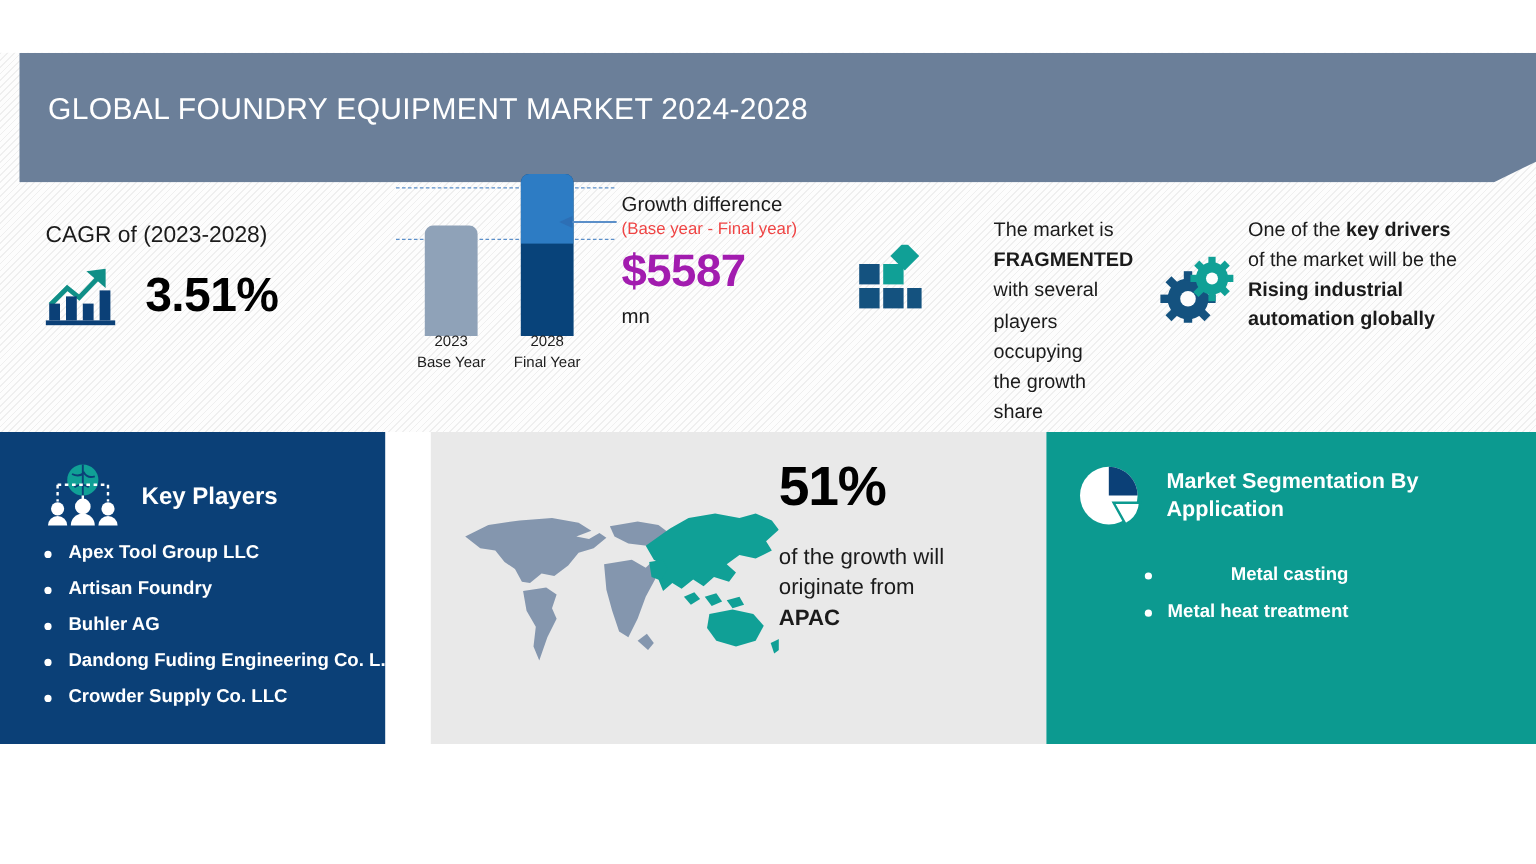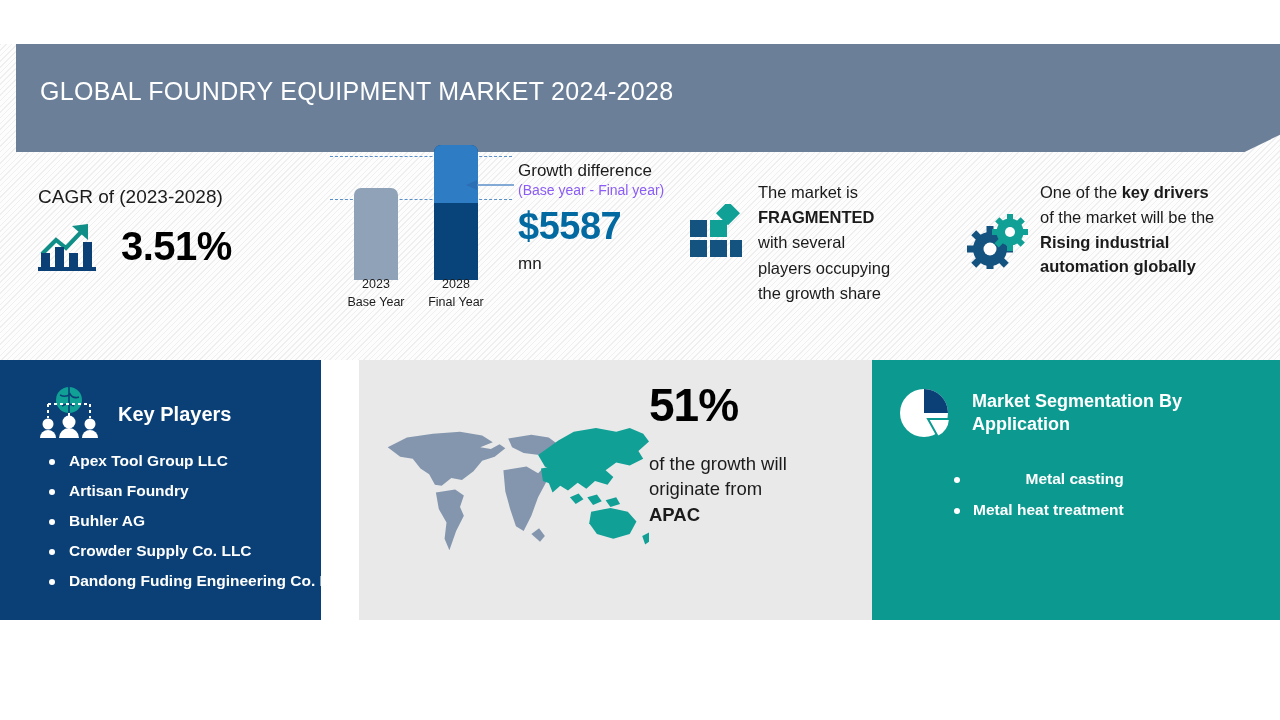--- a/index.html
+++ b/index.html
@@ -47,47 +47,47 @@
   .bar-2023{left:24px;bottom:45px;height:92px;background:#8fa2b8;}
   .bar-2028{left:104px;bottom:45px;height:135px;background:#08437a;overflow:hidden;}
   .bar-2028 .top{position:absolute;left:0;top:0;width:100%;height:58px;background:#2d7cc4;}
   .bar-cap{position:absolute;bottom:14px;text-align:center;width:70px;font-size:12.5px;color:#1b1b1b;line-height:1.45;}
   .cap-2023{left:11px;}
   .cap-2028{left:91px;}
 
   
   .growth{position:absolute;left:518px;top:160px;width:200px;}
   .growth-t1{font-size:17px;color:#1b1b1b;line-height:1.25;}
-  .growth-t2{font-size:14px;color:#8b5cf6;margin-top:1px;}
-  .growth-val{font-size:38px;font-weight:700;color:#0369a1;margin-top:9px;letter-spacing:-0.5px;line-height:1;}
+  .growth-t2{font-size:14px;color:#ef4444;margin-top:1px;}
+  .growth-val{font-size:38px;font-weight:700;color:#a21caf;margin-top:9px;letter-spacing:-0.5px;line-height:1;}
   .growth-unit{font-size:17px;color:#1b1b1b;margin-top:9px;}
   .arrow{position:absolute;left:466px;top:178px;width:48px;height:14px;}
 
   
-  .frag{position:absolute;left:688px;top:180px;width:230px;display:flex;}
+  .frag{position:absolute;left:714px;top:180px;width:230px;display:flex;gap:44px;}
   .frag-icon{width:54px;height:56px;flex:0 0 auto;margin-top:24px;}
   .frag-text{font-size:16.5px;color:#1b1b1b;line-height:1.53;margin-left:16px;}
   .frag-text b{font-weight:700;}
 
   
   .drv{position:absolute;left:966px;top:180px;width:300px;display:flex;}
   .drv-icon{width:62px;height:56px;flex:0 0 auto;margin-top:33px;}
   .drv-text{font-size:16.5px;color:#1b1b1b;line-height:1.5;margin-left:12px;}
   .drv-text b{font-weight:700;}
 
   
   .panel{position:absolute;top:360px;height:260px;}
   .panel-players{left:0;width:321px;background:#0b4077;}
   .panel-map{left:359px;width:513px;background:#e9e9e9;}
   .panel-seg{left:872px;width:408px;background:#0c9a90;}
 
   .kp-head{position:absolute;left:36px;top:26px;display:flex;align-items:center;}
   .kp-icon{width:66px;height:56px;flex:0 0 auto;}
   .kp-title{font-size:20px;font-weight:700;color:#fff;margin-left:16px;}
-  .kp-list{position:absolute;left:42px;top:92px;width:330px;margin:0;padding:0;list-style:none;}
+  .kp-list{position:absolute;left:30px;top:92px;width:330px;margin:0;padding:0;list-style:none;}
   .kp-list li{position:relative;padding-left:27px;margin-bottom:12px;font-size:15.5px;font-weight:700;color:#fff;white-space:nowrap;overflow:hidden;}
   .kp-list li:before{content:"";position:absolute;left:7px;top:7px;width:6px;height:6px;border-radius:50%;background:#fff;}
 
   .map-wrap{position:absolute;left:20px;top:52px;width:270px;height:160px;}
   .apac{position:absolute;left:290px;top:22px;width:200px;}
   .apac-pct{font-size:46px;font-weight:700;color:#000;letter-spacing:-1px;line-height:1;}
   .apac-txt{font-size:18.5px;color:#1b1b1b;line-height:1.37;margin-top:23px;}
   .apac-txt b{font-weight:700;}
 
   .seg-head{position:absolute;left:26px;top:25px;display:flex;align-items:flex-start;}
@@ -241,22 +241,22 @@
           <circle cx="54" cy="38" r="5.5" fill="#fff"></circle>
             <path d="M46 52 a8 8 0 0 1 16 0 z" fill="#fff"></path>
         </svg>
       </span>
       <span class="kp-title">Key Players</span>
     </div>
     <ul class="kp-list">
       <li>Apex Tool Group LLC</li>
       <li>Artisan Foundry</li>
       <li>Buhler AG</li>
+      <li>Dandong Fuding Engineering Co. L...</li>
       <li>Crowder Supply Co. LLC</li>
-      <li>Dandong Fuding Engineering Co. L...</li>
     </ul>
   </div>
 
   <div class="panel panel-map">
     <div class="map-wrap">
       <svg viewBox="0 0 560 330" width="270" height="160">
         <g fill="#8496ae">
           <path d="M18 72 L58 52 L112 44 L168 40 L214 48 L236 62 L210 72 L232 76 L250 66 L262 74 L240 92 L214 100 L196 122 L172 140 L150 136 L130 152 L116 150 L104 128 L86 116 L70 96 L44 92 Z"></path>
           <path d="M118 166 L158 160 L176 172 L168 196 L176 214 L160 246 L146 286 L136 262 L140 228 L124 200 Z"></path>
           <path d="M258 120 L306 112 L330 126 L338 118 L352 124 L346 146 L330 176 L316 214 L300 246 L284 236 L272 200 L262 164 Z"></path>

